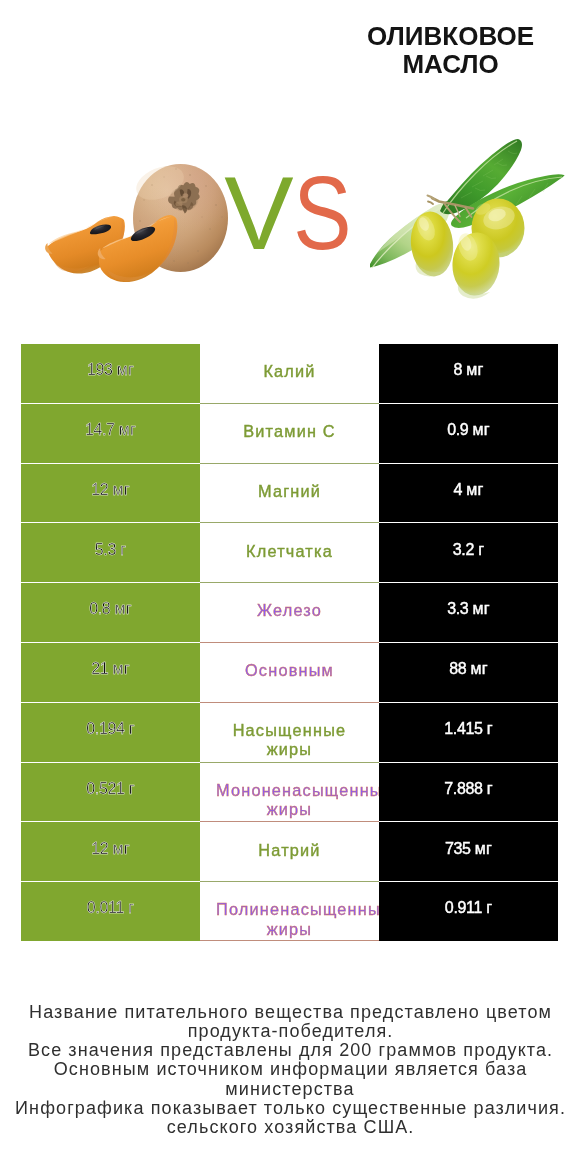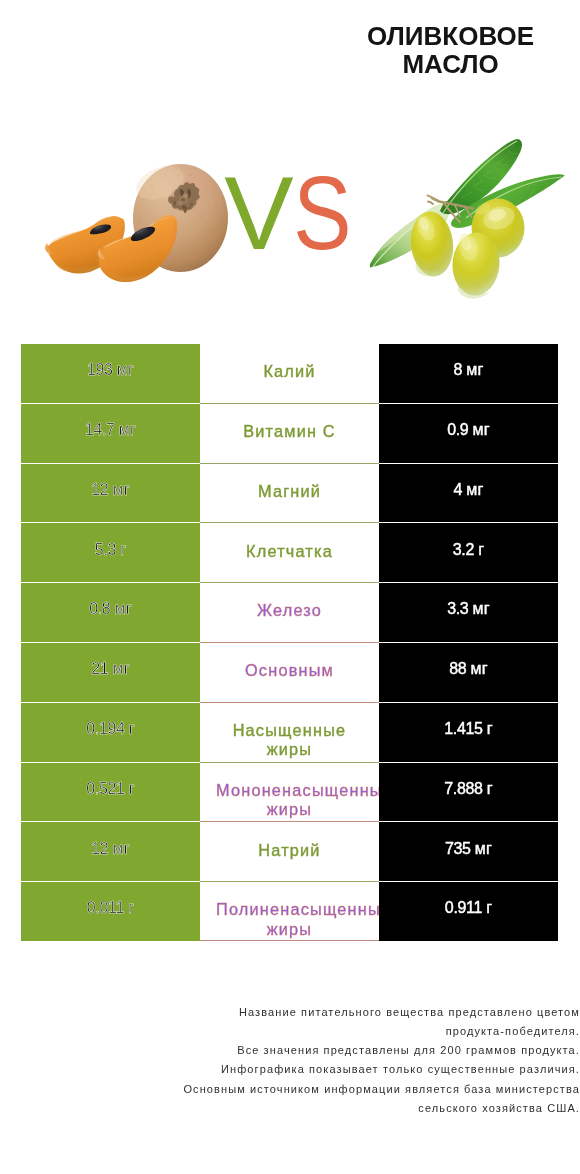--- a/index.html
+++ b/index.html
@@ -45,22 +45,22 @@
   .cell.right .val{-webkit-text-stroke:0.45px #ffffff;}
   .cell.mid .nm{white-space:nowrap;}
   .row.g .mid{color:#7d9b35;-webkit-text-stroke:0.4px #7d9b35;}
   .row.o .mid{color:#8b5cf6;-webkit-text-stroke:0.4px #d4704f;}
   .row .rule{position:absolute;left:179px;width:179px;bottom:-1px;height:1px;z-index:3;}
   .row.g .rule{background:#99a96a;}
   .row.o .rule{background:#c08d7c;}
   .row:last-child .rule{bottom:0;}
 
   
-  .note{position:absolute;left:0;top:1002.6px;width:580px;text-align:right;
-        color:#2f2f2f;font-size:11px;line-height:19.3px;letter-spacing:1.1px;}
+  .note{position:absolute;left:0;top:1002.6px;width:580px;text-align:center;
+        color:#2f2f2f;font-size:18px;line-height:19.3px;letter-spacing:1.1px;}
   .note div{text-indent:1.15px;}
 </style>
 </head>
 <body>
 
 <div class="page">
 
   <div class="title title-right">ОЛИВКОВОЕ МАСЛО</div>
 
   <div class="pic pic-left">
@@ -460,17 +460,17 @@
         <div class="cell right">
           <span class="val">0.911<span class="u">г</span></span>
         </div>
       </div>
     </div>
 
   <div class="note">
       <div>Название питательного вещества представлено цветом</div>
       <div>продукта-победителя.</div>
       <div>Все значения представлены для 200 граммов продукта.</div>
+      <div>Основным источником информации является база министерства</div>
       <div>Инфографика показывает только существенные различия.</div>
-      <div>Основным источником информации является база министерства</div>
       <div>сельского хозяйства США.</div>
     </div>
 </div>
 
 </body></html>

